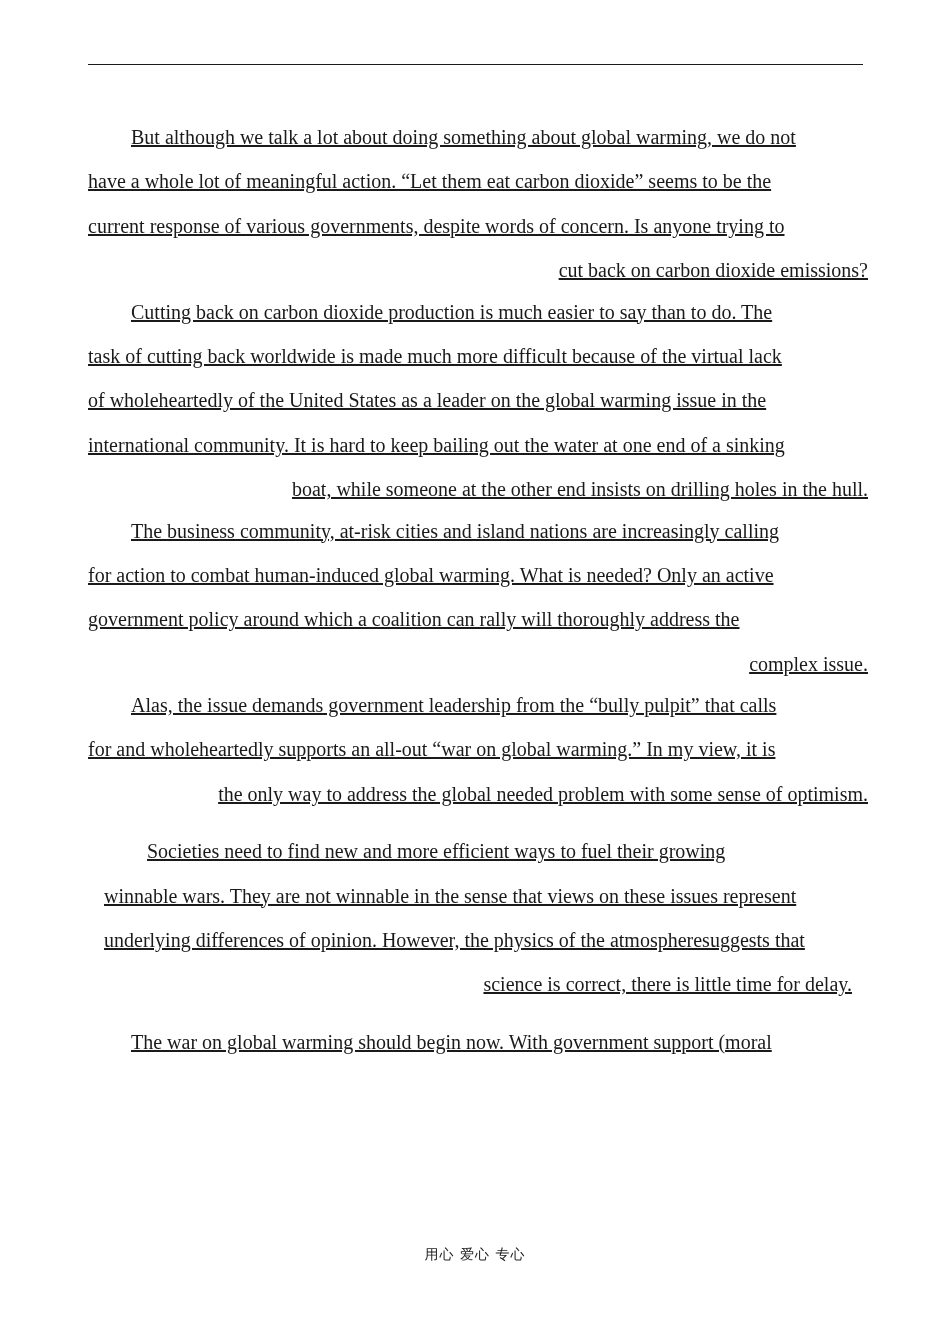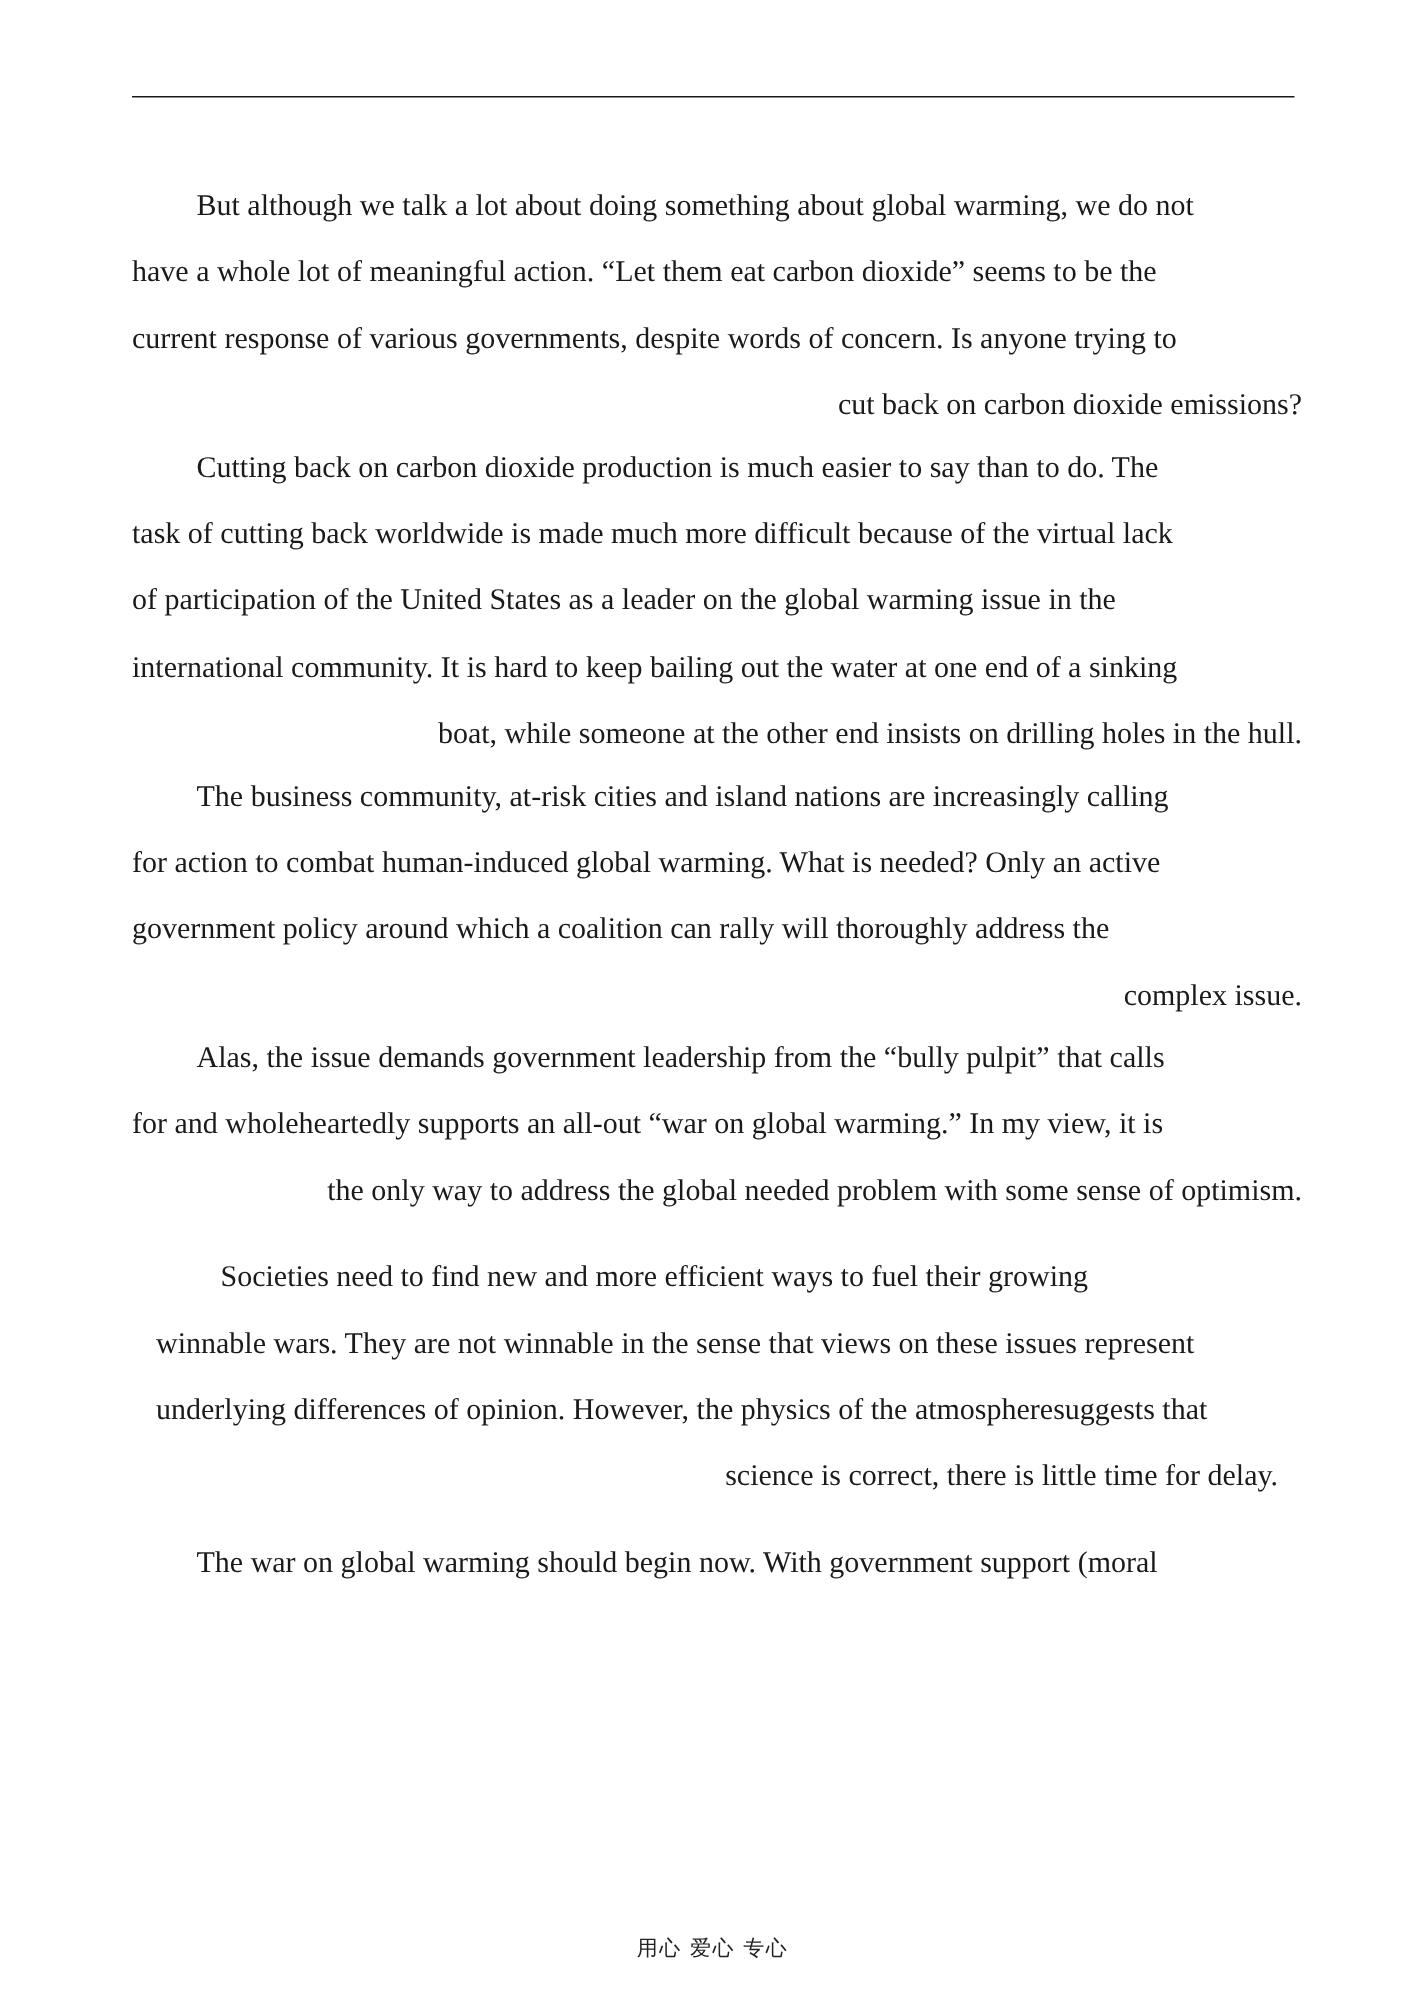--- a/index.html
+++ b/index.html
@@ -21,20 +21,21 @@
       top: 64px;
       width: 775px;
       height: 0;
       border-top: 1.5px solid #1a1a1a;
     }
     .body-text {
       position: absolute;
       left: 88px;
       top: 122px;
       width: 780px;
+      text-decoration: underline;
     }
     .line {
       display: block;
       white-space: nowrap;
       font-size: 20px;
       height: 44.4px;
       line-height: 30px;
     }
     .line.last {
       height: 41.4px;
@@ -46,39 +47,38 @@
     .footer {
       position: absolute;
       left: 0;
       width: 950px;
       top: 1246px;
       text-align: center;
       font-size: 14px;
       font-family: "DejaVu Sans", sans-serif;
       color: #222;
       letter-spacing: 1px;
-      margin-top: 44px;
     }
   </style>
 </head>
 <body>
 
 <div class="header-rule"></div>
 
 <div class="body-text">
   <p style="margin:0">
     <span class="line indent">But although we talk a lot about doing something about global warming, we do not</span>
     <span class="line">have a whole lot of meaningful action. “Let them eat carbon dioxide” seems to be the</span>
     <span class="line">current response of various governments, despite words of concern. Is anyone trying to</span>
     <span class="line last">cut back on carbon dioxide emissions?</span>
   </p>
   <p style="margin:0">
     <span class="line indent">Cutting back on carbon dioxide production is much easier to say than to do. The</span>
     <span class="line">task of cutting back worldwide is made much more difficult because of the virtual lack</span>
-    <span class="line">of participation of the United States as a leader on the global warming issue in the</span>
+    <span class="line">of wholeheartedly of the United States as a leader on the global warming issue in the</span>
     <span class="line">international community. It is hard to keep bailing out the water at one end of a sinking</span>
     <span class="line last">boat, while someone at the other end insists on drilling holes in the hull.</span>
   </p>
   <p style="margin:0">
     <span class="line indent">The business community, at-risk cities and island nations are increasingly calling</span>
     <span class="line">for action to combat human-induced global warming. What is needed? Only an active</span>
     <span class="line">government policy around which a coalition can rally will thoroughly address the</span>
     <span class="line last">complex issue.</span>
   </p>
   <p style="margin:0">

